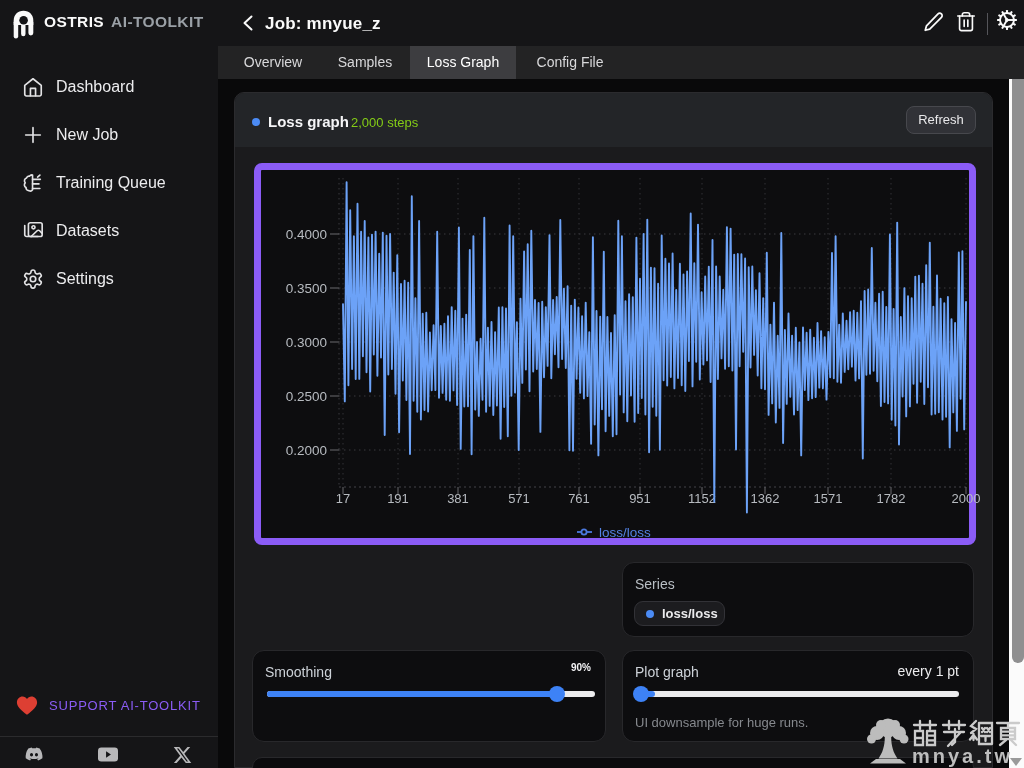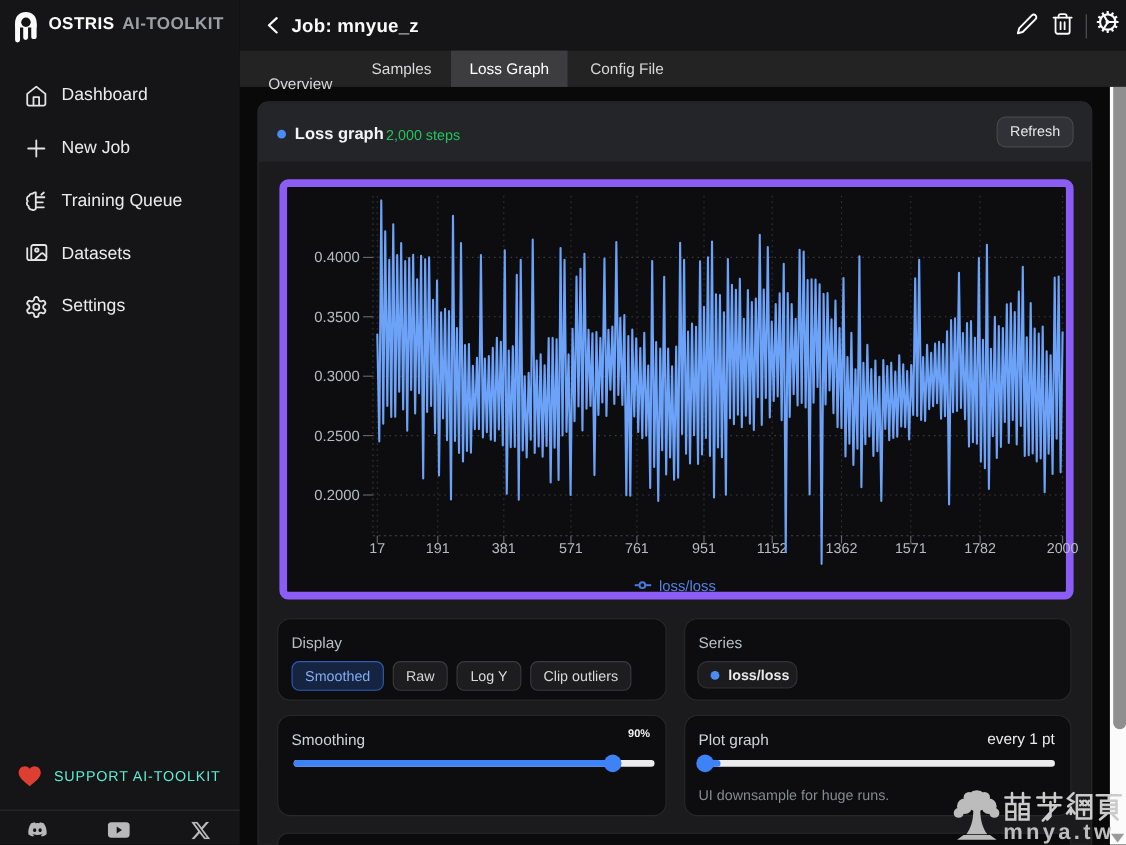--- a/index.html
+++ b/index.html
@@ -8,21 +8,21 @@
   #stage { position:relative; width:1024px; height:560px;padding-left:36px; }
   
   #sidebar { position:absolute; left:0; top:0; width:218px; height:768px; background:#151517; }
   .brand { position:absolute; left:13px; top:10px; }
   .brandtxt { position:absolute; left:44px; top:13px; font-size:15.5px; font-weight:bold; color:#fafafa; letter-spacing:.4px; }
   .brandtxt span { color:#9aa0a6; font-weight:600; margin-left:7px; }
   .nav { position:absolute; left:0; width:218px; height:48px; }
   .nav svg { position:absolute; left:22px; top:50%; margin-top:-11px; }
   .nav .lbl { position:absolute; left:56px; top:50%; transform:translateY(-50%); font-size:16px; color:#ececee; }
   #support { position:absolute; }
-  #suptxt { position:absolute; left:49px; top:698px; font-size:13px; letter-spacing:.8px; color:#5eead4; }
+  #suptxt { position:absolute; left:49px; top:698px; font-size:13px; letter-spacing:.8px; color:#8b5cf6; }
   #sbdiv { position:absolute; left:0; top:736px; width:218px; height:1px; background:#2b2b2d; }
   
   #topbar { position:absolute; left:218px; top:0; width:806px; height:46px; background:#151517; }
   #jobtitle { position:absolute; left:265px; top:14px; font-size:17px; font-weight:600; color:#fafafa; letter-spacing:.2px; }
   
   #tabbar { position:absolute; left:218px; top:46px; width:806px; height:33px; background:#232324; }
   .tab { position:absolute; top:0; height:33px; line-height:33px; text-align:center; font-size:14px; color:#d8d8da; }
   .tab.active { background:#3d3d40; color:#ffffff; }
   
   .card { position:absolute; border-radius:10px; }
@@ -146,31 +146,31 @@
       <circle cx="12" cy="12" r="7.6" fill="none" stroke="#fafafa" stroke-width="2.1"></circle>
       <g stroke="#fafafa" stroke-width="2.1">
         <line x1="12" y1="12" x2="19.40" y2="12.00"></line>
         <line x1="12" y1="12" x2="8.30" y2="18.41"></line>
         <line x1="12" y1="12" x2="8.30" y2="5.59"></line>
       </g>
       <rect x="10.2" y="10.2" width="3.6" height="3.6" fill="#fafafa" transform="rotate(45 12 12)"></rect>
     </svg>
 
   <div id="tabbar">
-    <div class="tab" style="left:8px;width:94px;margin-top:14px;">Overview</div>
+    <div class="tab" style="left:8px;width:94px;">Overview</div>
     <div class="tab" style="left:102px;width:90px;">Samples</div>
     <div class="tab active" style="left:192px;width:106px;">Loss Graph</div>
     <div class="tab" style="left:298px;width:108px;">Config File</div>
   </div>
 
   <div class="card" id="losscard">
     <div id="losshead">
       <span class="bluedot" style="position:absolute;left:17px;top:25px;"></span>
       <span style="position:absolute;left:33px;top:20px;font-size:15px;font-weight:bold;color:#f5f5f7;">Loss graph</span>
-      <span style="position:absolute;left:116px;top:22px;font-size:13px;color:#22c55e;">2,000 steps</span>
+      <span style="position:absolute;left:116px;top:22px;font-size:13px;color:#84cc16;">2,000 steps</span>
       <div id="refreshbtn">Refresh</div>
     </div>
     <div id="chartbox">
       <svg style="position:absolute;left:0;top:0;" width="720" height="380" viewBox="0 0 720 380" font-family="Liberation Sans, sans-serif">
       <line x1="78" y1="64" x2="708" y2="64" stroke="#3a3a3e" stroke-width="1" stroke-dasharray="1.5 3.5"></line>
       <line x1="78" y1="118" x2="708" y2="118" stroke="#3a3a3e" stroke-width="1" stroke-dasharray="1.5 3.5"></line>
       <line x1="78" y1="172" x2="708" y2="172" stroke="#3a3a3e" stroke-width="1" stroke-dasharray="1.5 3.5"></line>
       <line x1="78" y1="226" x2="708" y2="226" stroke="#3a3a3e" stroke-width="1" stroke-dasharray="1.5 3.5"></line>
       <line x1="78" y1="280" x2="708" y2="280" stroke="#3a3a3e" stroke-width="1" stroke-dasharray="1.5 3.5"></line>
       <line x1="78" y1="317" x2="708" y2="317" stroke="#45454a" stroke-width="1" stroke-dasharray="2 3"></line>
@@ -219,35 +219,20 @@
       <text x="630" y="333" text-anchor="middle" font-size="13" fill="#b7bbc0">1782</text>
       <text x="705" y="333" text-anchor="middle" font-size="13" fill="#b7bbc0">2000</text>
       <polyline points="82.0,134.2 83.8,231.4 85.6,12.2 87.4,215.2 89.2,40.2 91.1,199.0 92.9,66.2 94.7,209.1 96.5,33.8 98.3,208.9 100.1,61.8 101.9,186.2 103.7,51.0 105.5,202.2 107.4,67.4 109.2,221.6 111.0,64.6 112.8,184.6 114.6,61.6 116.4,205.8 118.2,83.8 120.0,187.5 121.8,62.6 123.7,265.0 125.5,65.8 127.3,204.5 129.1,63.9 130.9,199.1 132.7,102.6 134.5,223.8 136.3,85.1 138.1,262.3 140.0,113.9 141.8,210.5 143.6,110.7 145.4,230.1 147.2,112.7 149.0,284.1 150.8,26.2 152.6,230.8 154.4,128.2 156.3,241.7 158.1,50.9 159.9,249.6 161.7,143.6 163.5,240.0 165.3,142.7 167.1,241.5 168.9,162.5 170.7,220.2 172.6,155.2 174.4,220.1 176.2,61.8 178.0,227.7 179.8,156.0 181.6,222.9 183.4,153.7 185.2,229.8 187.0,146.2 188.9,230.8 190.7,137.1 192.5,220.4 194.3,140.8 196.1,235.0 197.9,57.5 199.7,278.9 201.5,148.6 203.3,236.6 205.2,144.7 207.0,236.3 208.8,79.9 210.6,284.3 212.4,66.1 214.2,239.6 216.0,172.0 217.8,245.9 219.6,168.8 221.5,229.7 223.3,47.8 225.1,241.8 226.9,157.7 228.7,235.9 230.5,152.0 232.3,245.1 234.1,162.1 235.9,235.5 237.8,137.4 239.6,268.7 241.4,137.2 243.2,237.1 245.0,138.5 246.8,266.3 248.6,55.4 250.4,225.8 252.2,66.2 254.0,222.6 255.9,152.2 257.7,280.0 259.5,128.8 261.3,212.9 263.1,81.5 264.9,199.6 266.7,74.3 268.5,221.3 270.3,60.8 272.2,201.5 274.0,129.9 275.8,199.0 277.6,132.9 279.4,261.9 281.2,131.8 283.0,207.2 284.8,137.2 286.6,195.9 288.5,65.1 290.3,208.2 292.1,129.9 293.9,184.2 295.7,126.9 297.5,197.2 299.3,50.0 301.1,189.1 302.9,118.8 304.8,198.1 306.6,116.3 308.4,280.3 310.2,135.6 312.0,280.7 313.8,129.6 315.6,208.7 317.4,137.5 319.2,222.7 321.1,146.3 322.9,228.4 324.7,132.6 326.5,226.1 328.3,162.3 330.1,273.7 331.9,67.2 333.7,254.5 335.5,141.0 337.4,285.4 339.2,146.8 341.0,239.3 342.8,81.7 344.6,261.3 346.4,146.9 348.2,245.9 350.0,162.9 351.8,266.2 353.7,145.1 355.5,264.2 357.3,50.7 359.1,224.5 360.9,66.2 362.7,242.4 364.5,131.3 366.3,251.3 368.1,124.2 370.0,225.6 371.8,127.1 373.6,251.8 375.4,67.6 377.2,243.1 379.0,108.8 380.8,228.1 382.6,64.0 384.4,244.6 386.3,49.6 388.1,282.2 389.9,97.6 391.7,236.7 393.5,98.2 395.3,245.7 397.1,113.8 398.9,279.7 400.7,65.4 402.6,210.3 404.4,88.8 406.2,215.6 408.0,93.5 409.8,207.0 411.6,83.5 413.4,218.4 415.2,119.9 417.0,208.0 418.9,93.7 420.7,215.2 422.5,104.5 424.3,221.0 426.1,101.4 427.9,191.1 429.7,43.5 431.5,216.4 433.3,93.2 435.2,191.8 437.0,54.6 438.8,209.6 440.6,122.3 442.4,194.6 444.2,106.5 446.0,190.4 447.8,96.6 449.6,212.1 451.5,69.9 453.3,331.8 455.1,96.5 456.9,209.1 458.7,106.4 460.5,188.4 462.3,119.8 464.1,198.7 465.9,57.1 467.8,196.3 469.6,58.6 471.4,200.5 473.2,84.6 475.0,279.6 476.8,83.9 478.6,196.2 480.4,84.2 482.2,181.8 484.1,88.4 485.9,342.6 487.7,97.2 489.5,197.6 491.3,96.5 493.1,184.9 494.9,120.2 496.7,205.6 498.5,103.2 500.4,218.3 502.2,128.2 504.0,219.2 505.8,82.7 507.6,244.9 509.4,154.6 511.2,233.4 513.0,132.6 514.8,252.6 516.7,165.7 518.5,237.9 520.3,62.9 522.1,273.0 523.9,159.9 525.7,233.9 527.5,143.4 529.3,226.7 531.1,165.6 533.0,244.6 534.8,157.7 536.6,240.1 538.4,172.5 540.2,285.4 542.0,157.4 543.8,220.0 545.6,162.8 547.4,230.1 549.2,159.7 551.1,228.2 552.9,167.8 554.7,227.1 556.5,153.0 558.3,217.6 560.1,161.1 561.9,218.4 563.7,167.3 565.5,229.6 567.4,161.9 569.2,207.2 571.0,83.0 572.8,208.2 574.6,66.2 576.4,211.8 578.2,154.6 580.0,212.8 581.8,143.5 583.7,201.9 585.5,150.7 587.3,199.3 589.1,142.3 590.9,196.6 592.7,140.8 594.5,210.6 596.3,142.8 598.1,208.4 600.0,131.1 601.8,288.6 603.6,121.0 605.4,204.8 607.2,119.4 609.0,203.7 610.8,78.0 612.6,200.8 614.4,132.7 616.3,211.2 618.1,123.7 619.9,236.0 621.7,121.8 623.5,232.0 625.3,137.0 627.1,233.4 628.9,64.5 630.7,249.8 632.6,139.0 634.4,255.6 636.2,52.6 638.0,274.6 639.8,147.0 641.6,226.5 643.4,118.1 645.2,246.4 647.0,126.3 648.9,236.4 650.7,128.2 652.5,213.7 654.3,106.6 656.1,232.7 657.9,105.8 659.7,211.8 661.5,113.7 663.3,234.0 665.2,95.1 667.0,217.3 668.8,72.6 670.6,244.5 672.4,136.7 674.2,243.8 676.0,105.4 677.8,242.3 679.6,128.7 681.5,249.5 683.3,133.2 685.1,246.8 686.9,126.9 688.7,277.4 690.5,149.3 692.3,242.4 694.1,152.9 695.9,260.9 697.8,82.4 699.6,228.8 701.4,81.3 703.2,259.4 705.0,132.0" fill="none" stroke="#6ca2f7" stroke-width="1.9" stroke-linejoin="round" stroke-linecap="round"></polyline>
       <line x1="316" y1="362" x2="331" y2="362" stroke="#4a78dd" stroke-width="1.8"></line>
       <circle cx="323" cy="362" r="2.6" fill="#0d0d0f" stroke="#4a78dd" stroke-width="1.8"></circle>
       <text x="338" y="367" font-size="13.5" fill="#5382e2">loss/loss</text>
       </svg>
     </div>
   </div>
 
-  <div class="mini" id="displaycard" style="left:252px;top:562px;width:354px;height:75px;">
-    <div class="minilbl">Display</div>
-    <div class="btn on" style="left:12px;width:84px;">
-        <b>Smoothed</b>
-      </div>
-    <div class="btn" style="left:104px;width:50px;">
-        <b>Raw</b>
-      </div>
-    <div class="btn" style="left:162px;width:59px;">
-        <b>Log Y</b>
-      </div>
-    <div class="btn" style="left:229px;width:92px;">
-        <b>Clip outliers</b>
-      </div>
-  </div>
   <div class="mini" id="seriescard" style="left:622px;top:562px;width:352px;height:75px;">
     <div class="minilbl">Series</div>
     <div style="position:absolute;left:11px;top:38px;width:91px;height:25px;background:#1c1c1f;border:1px solid #323237;border-radius:9px;">
       <span class="bluedot" style="position:absolute;left:11px;top:8px;"></span>
       <span style="position:absolute;left:27px;top:4px;font-size:13px;font-weight:bold;color:#eaeaec;">loss/loss</span>
     </div>
   </div>
   <div class="mini" id="smoothcard" style="left:252px;top:650px;width:354px;height:92px;">
     <div class="minilbl" style="color:#cdd2d8">Smoothing</div>
     <div style="position:absolute;right:14px;top:11px;font-size:10px;font-weight:bold;color:#f2f2f4;">90%</div>

